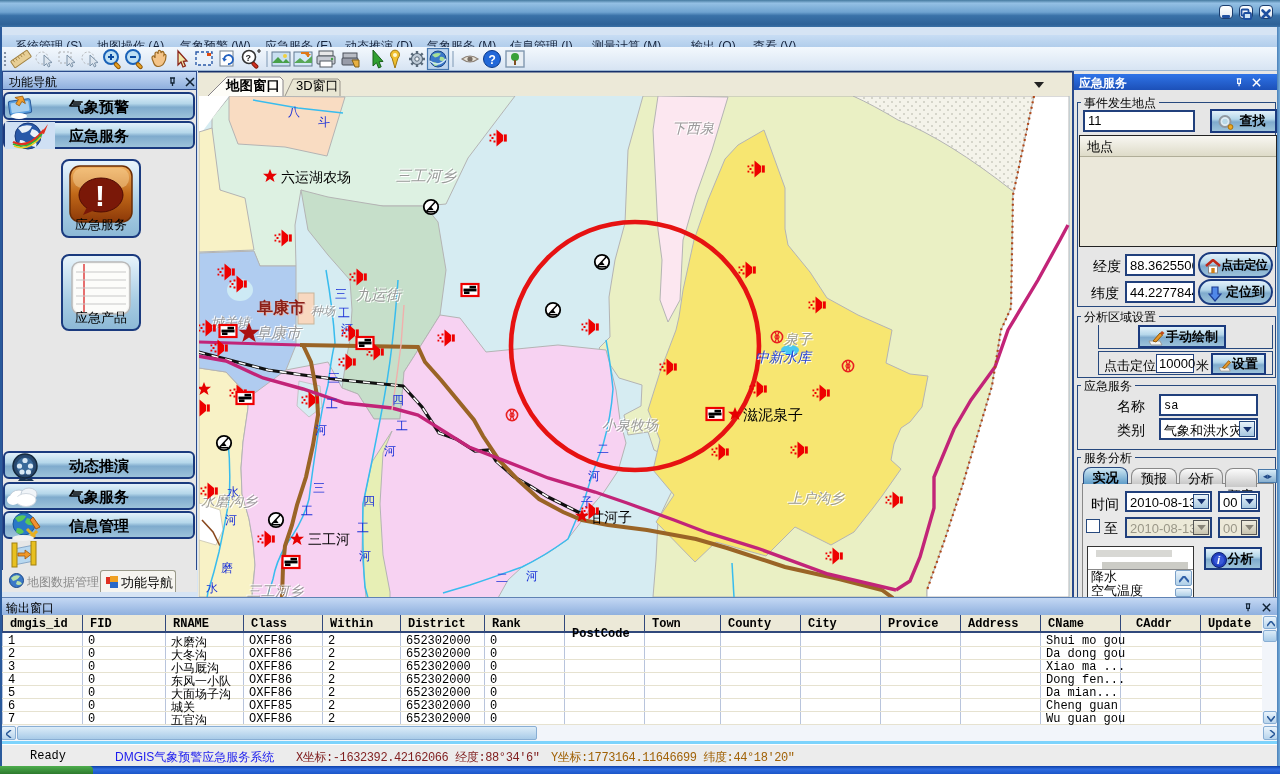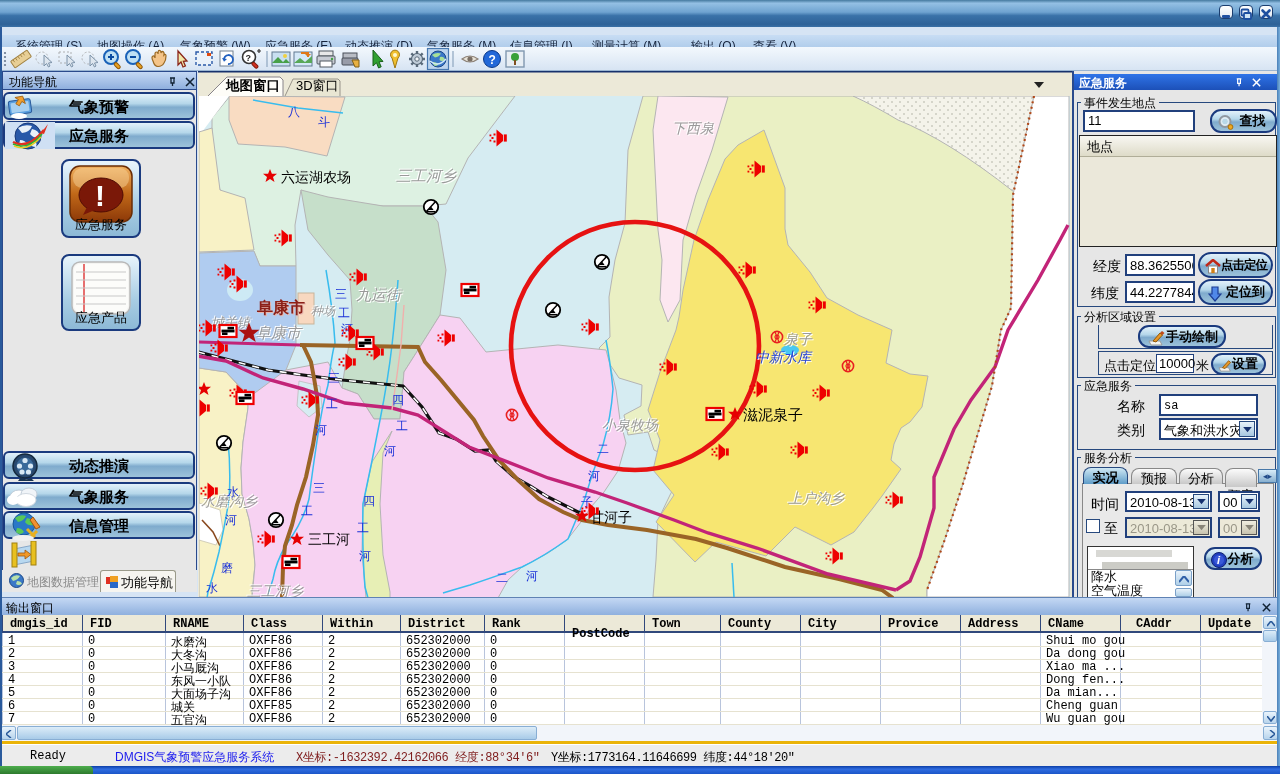--- a/index.html
+++ b/index.html
@@ -44,26 +44,26 @@
 #maparea { left:198px; top:71px; width:876px; height:526px; background:#ece9d8; }
 #maptabs { left:0; top:0; width:876px; height:25px; background:#ece9d8; border-bottom:1px solid #fff; }
 #mapcanvas { left:1px; top:25px; width:871px; height:501px; background:#d6ecf2; }
 
 
 #rpanel { left:1074px; top:71px; width:203px; height:526px; background:#e6e6e6; font-size:12px; }
 #rphead { left:0; top:3px; width:203px; height:16px; background:linear-gradient(#2f74e8,#1c50b8); color:#fff; font-size:12px; }
 .grp { position:absolute; border:1px solid #27497e; }
 .grplab { position:absolute; top:-8px; left:6px; background:#e6e6e6; padding:0 3px; font-size:12px; }
 .inp { position:absolute; background:#fff; border:2px solid #21407c; font-size:13px; padding:1px 3px; }
-.pill { position:absolute; border:2px solid #1a3a7e; border-radius:11px;
+.pill { position:absolute; border:2px solid #1a3a7e; border-radius:0;
   background:linear-gradient(#e2f1fa 0%, #b5d7ea 40%, #7fabcd 55%, #9dc3da 100%);
   font-weight:bold; font-size:13px; color:#000; text-align:center; }
 
 
-#outwin { left:0; top:597px; width:1280px; height:147px; background:#eab308; }
+#outwin { left:0; top:597px; width:1280px; height:147px; background:#7dd3fc; }
 #outhead { left:0; top:0; width:1280px; height:18px; }
 #outtable { left:0; top:18px; width:1280px; height:110px; background:#fff; overflow:hidden;
   font-family:"Liberation Mono",monospace; font-size:12px; }
 
 
 #statusbar { left:0; top:744px; width:1280px; height:22px; background:#ececec; border-top:1px solid #fff; font-size:12px; }
 #taskbar { left:0; top:766px; width:1280px; height:8px; background:linear-gradient(#0c3ea8,#2f6ce0 40%,#1b55c8); }
 </style>
 </head>
 <body>
@@ -840,20 +840,20 @@
           <svg style="position:absolute;left:5px;top:3px" width="6" height="8" viewBox="0 0 6 8">
             <path d="M1 0 L6 4 L1 8" fill="none" stroke="#2a5a9a" stroke-width="1.6"></path>
           </svg>
         </div>
     </div>
   </div>
   <div id="statusbar" class="abs">
     <span class="abs" style="left:30px;top:4px;font-family:'Liberation Mono',monospace;font-size:12px">Ready</span>
     <span class="abs" style="left:115px;top:4px;color:#1a1aee;font-size:12px">DMGIS气象预警应急服务系统</span>
     <span class="abs" style="left:296px;top:4px;color:#7f1d1d;font-family:'Liberation Mono',monospace;font-size:12px;letter-spacing:-0.4px">X坐标:-1632392.42162066 经度:88°34′6″</span>
-    <span class="abs" style="left:551px;top:4px;color:#000000;font-family:'Liberation Mono',monospace;font-size:12px;letter-spacing:-0.4px">Y坐标:1773164.11646699 纬度:44°18′20″</span>
+    <span class="abs" style="left:551px;top:4px;color:#a16207;font-family:'Liberation Mono',monospace;font-size:12px;letter-spacing:-0.4px">Y坐标:1773164.11646699 纬度:44°18′20″</span>
   </div>
   <div class="abs" style="left:0;top:27px;width:2px;height:739px;background:#2a5a9c"></div>
   <div class="abs" style="left:1277px;top:27px;width:3px;height:739px;background:linear-gradient(90deg,#4a80b8,#7ab0dc)"></div>
   <div id="taskbar" class="abs">
     <div class="abs" style="left:0;top:0;width:93px;height:8px;background:linear-gradient(#4eae4e,#2d7a2d);border-radius:0 4px 0 0"></div>
   </div>
 </div>
 
 </body></html>

